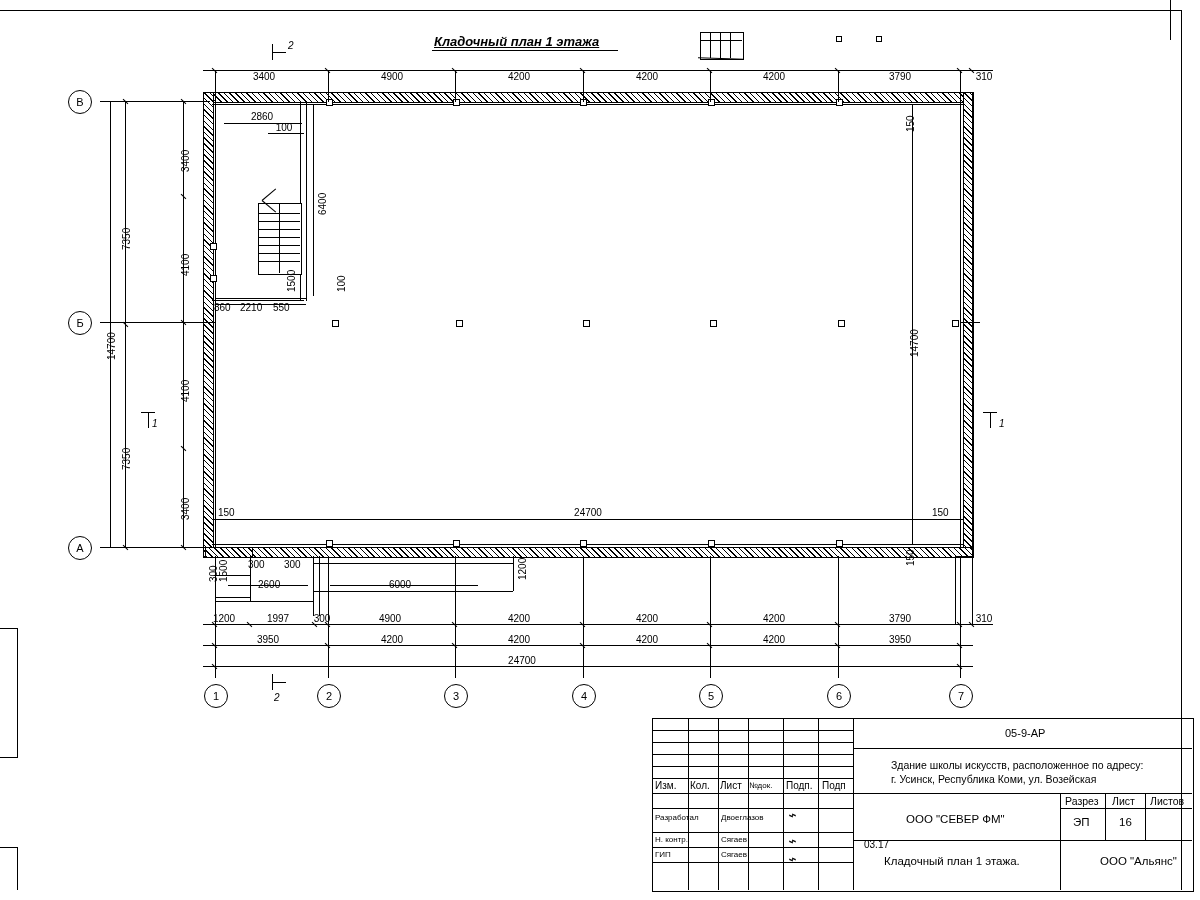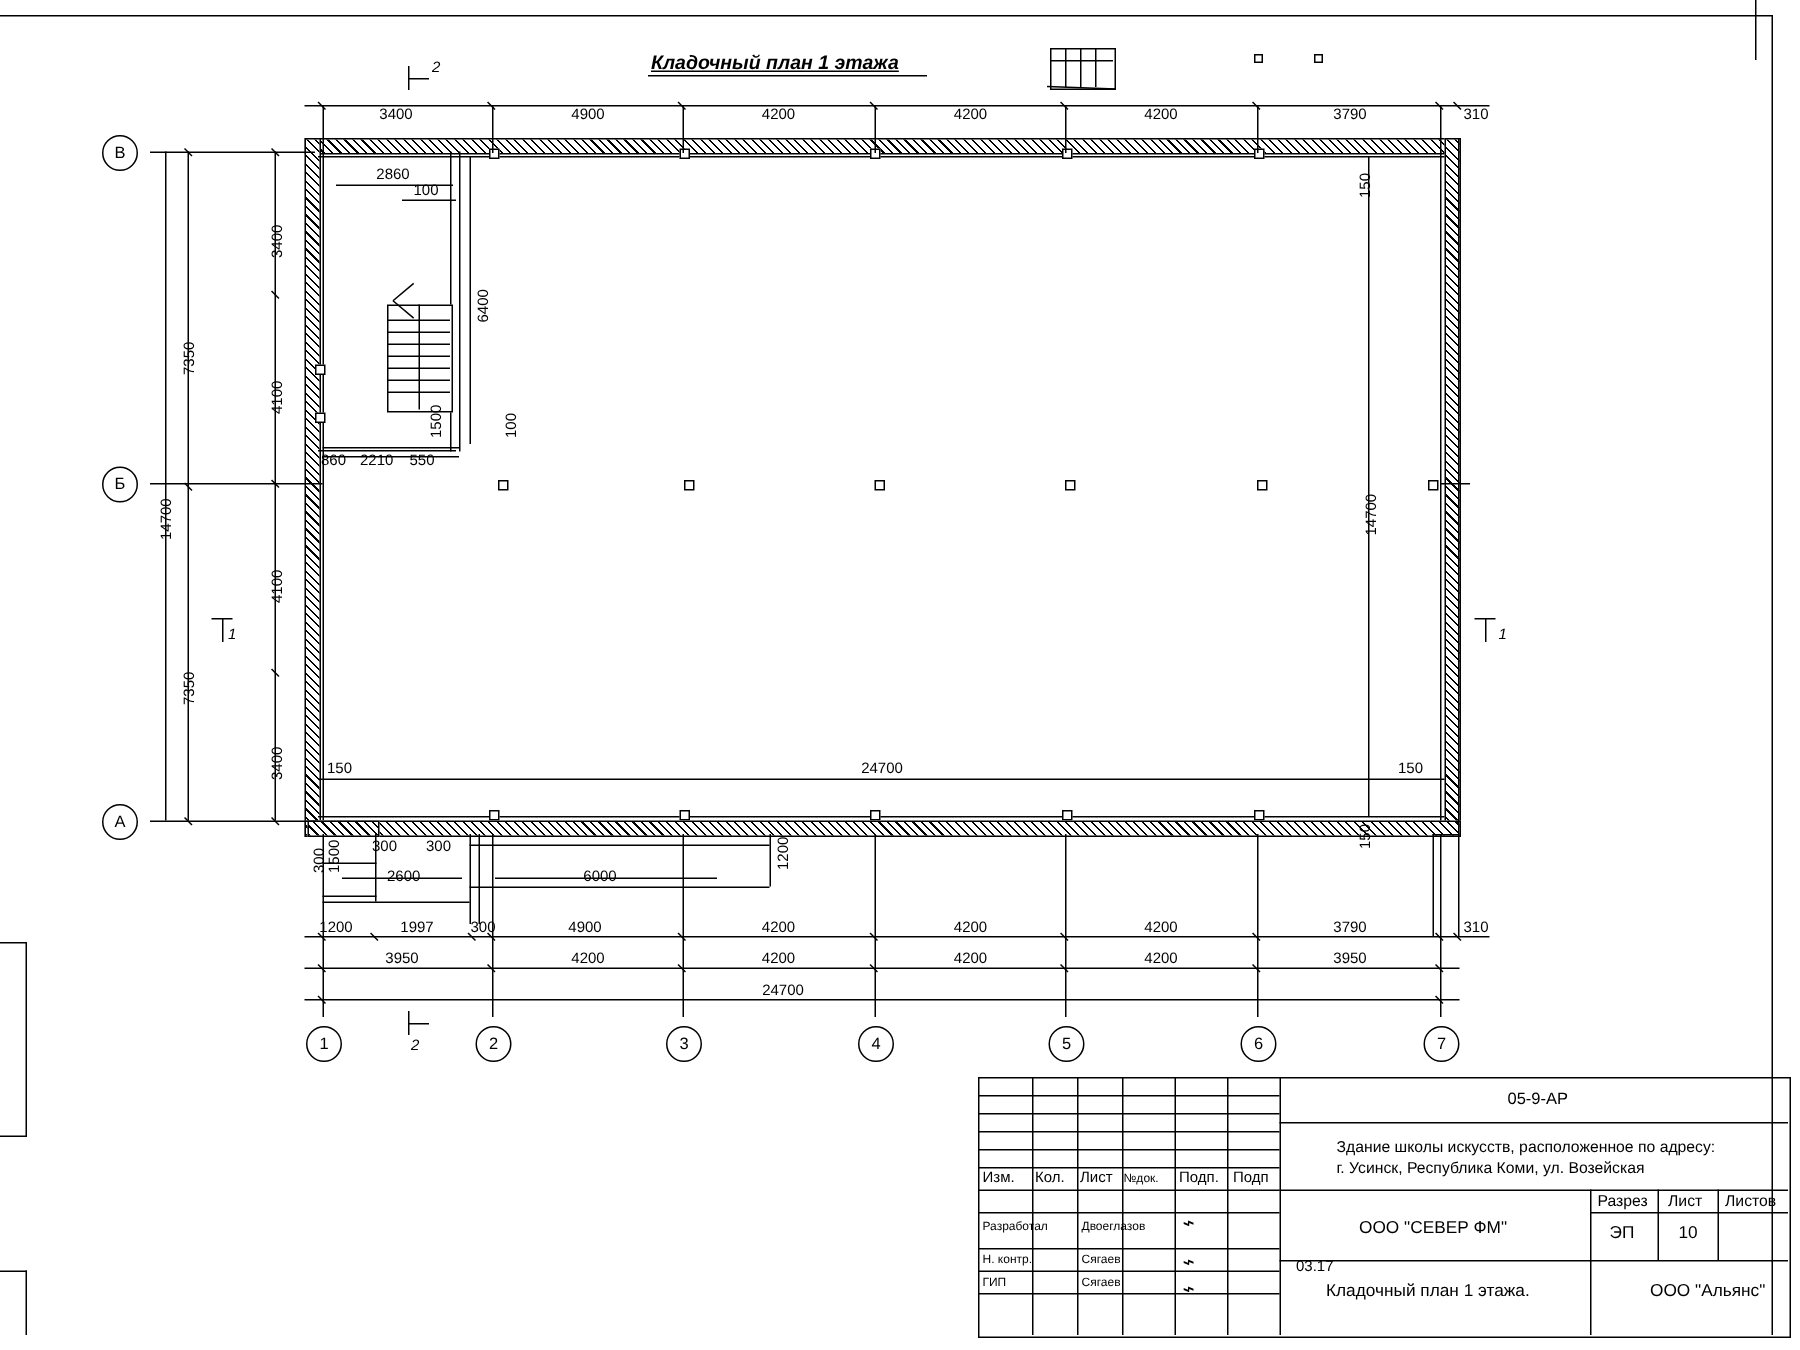--- a/index.html
+++ b/index.html
@@ -330,16 +330,16 @@
   <div class="txt" style="left:876px;top:758px;font-size:10.5px;white-space:pre-line;line-height:14px;margin-left:15px;">Здание школы искусств, расположенное по адресу:
 г. Усинск, Республика Коми, ул. Возейская</div>
   <div class="txt" style="left:906px;top:814px;font-size:11.5px;">ООО "СЕВЕР ФМ"</div>
   <div class="txt" style="left:884px;top:856px;font-size:11.5px;">Кладочный план 1 этажа.</div>
   <div class="txt" style="left:1100px;top:856px;font-size:11.5px;">ООО "Альянс"</div>
 
   <div class="txt" style="left:1065px;top:796px;font-size:10.5px;">Разрез</div>
   <div class="txt" style="left:1112px;top:796px;font-size:10.5px;">Лист</div>
   <div class="txt" style="left:1150px;top:796px;font-size:10.5px;">Листов</div>
   <div class="txt" style="left:1073px;top:817px;font-size:11.5px;">ЭП</div>
-  <div class="txt" style="left:1119px;top:817px;font-size:11.5px;">10</div>
+  <div class="txt" style="left:1119px;top:817px;font-size:11.5px;">16</div>
   <div class="txt" style="left:1160px;top:817px;font-size:11.5px;"></div>
 
 </div>
 
 </body></html>

